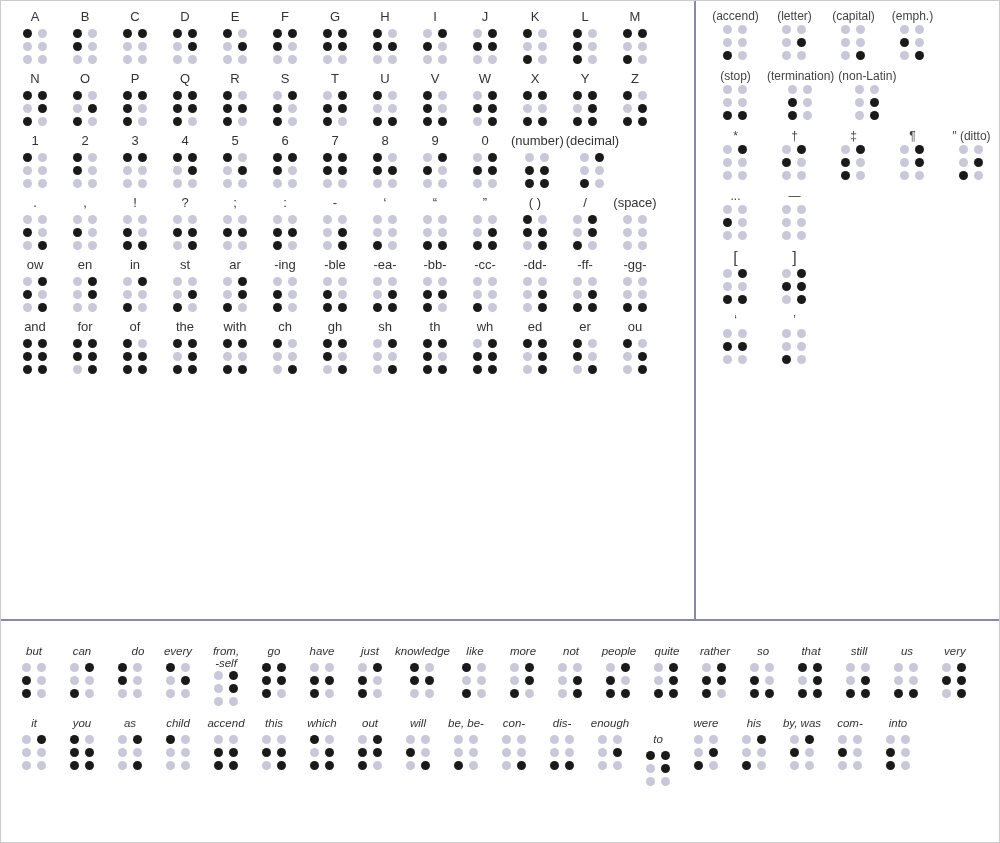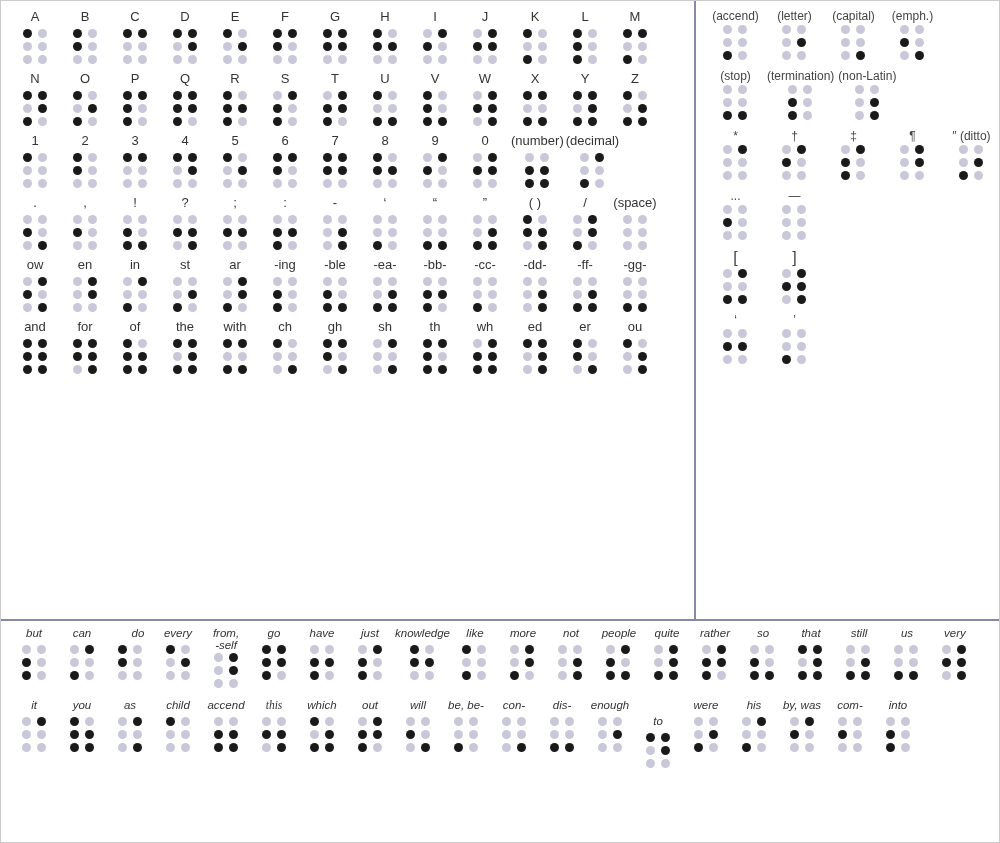--- a/index.html
+++ b/index.html
@@ -33,21 +33,21 @@
       border-right: 2px solid #8888aa;
     }
 
     .right-panel {
       flex: 1;
       padding: 8px 12px;
     }
 
     .bottom-section {
       flex: 1;
-      padding: 6px 10px;
+      padding: 24px 10px;
     }
 
     .row-group {
       display: flex;
       flex-direction: row;
       align-items: flex-start;
       margin-bottom: 6px;
     }
 
     .cell {
@@ -1503,21 +1503,21 @@
           <div class="braille-cell">
             <div class="dot dot-empty"></div>
             <div class="dot dot-empty"></div>
             <div class="dot dot-filled"></div>
             <div class="dot dot-filled"></div>
             <div class="dot dot-filled"></div>
             <div class="dot dot-filled"></div>
           </div>
         </div>
         <div class="bottom-cell">
-          <div class="bottom-label" style="white-space: pre; font-family: Liberation Serif, serif;">this</div>
+          <div class="bottom-label" style="white-space: pre;">this</div>
           <div class="braille-cell">
             <div class="dot dot-empty"></div>
             <div class="dot dot-empty"></div>
             <div class="dot dot-filled"></div>
             <div class="dot dot-filled"></div>
             <div class="dot dot-empty"></div>
             <div class="dot dot-filled"></div>
           </div>
         </div>
         <div class="bottom-cell">

